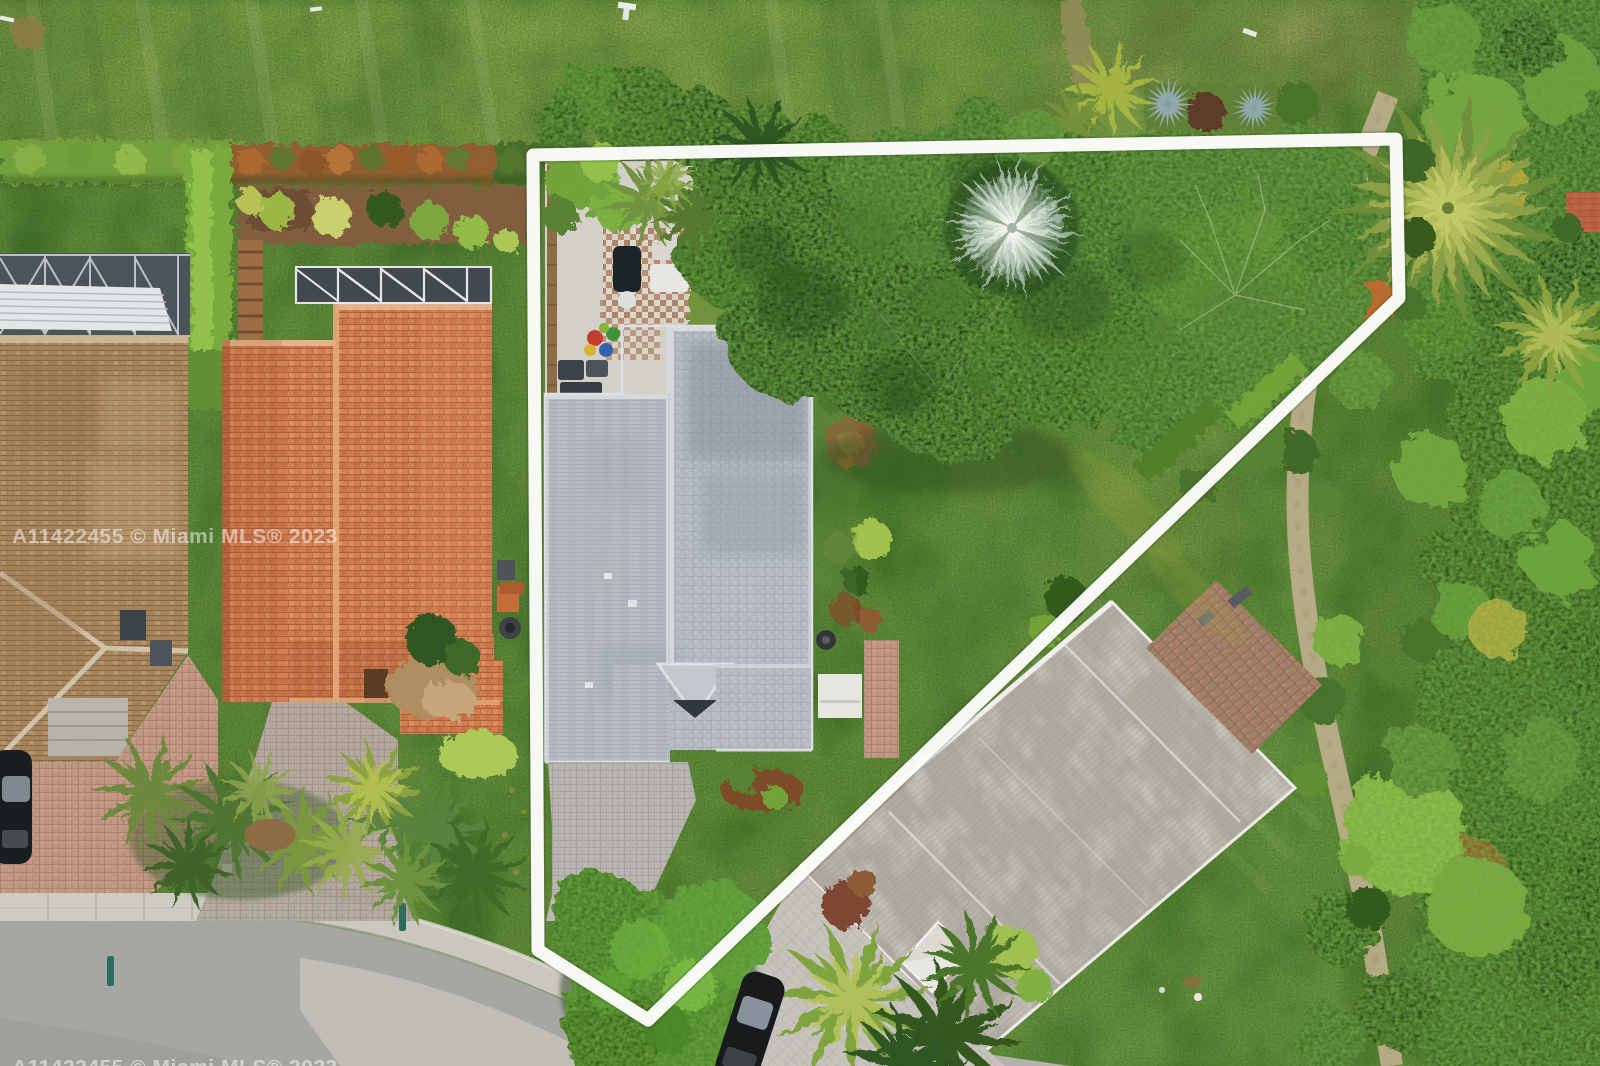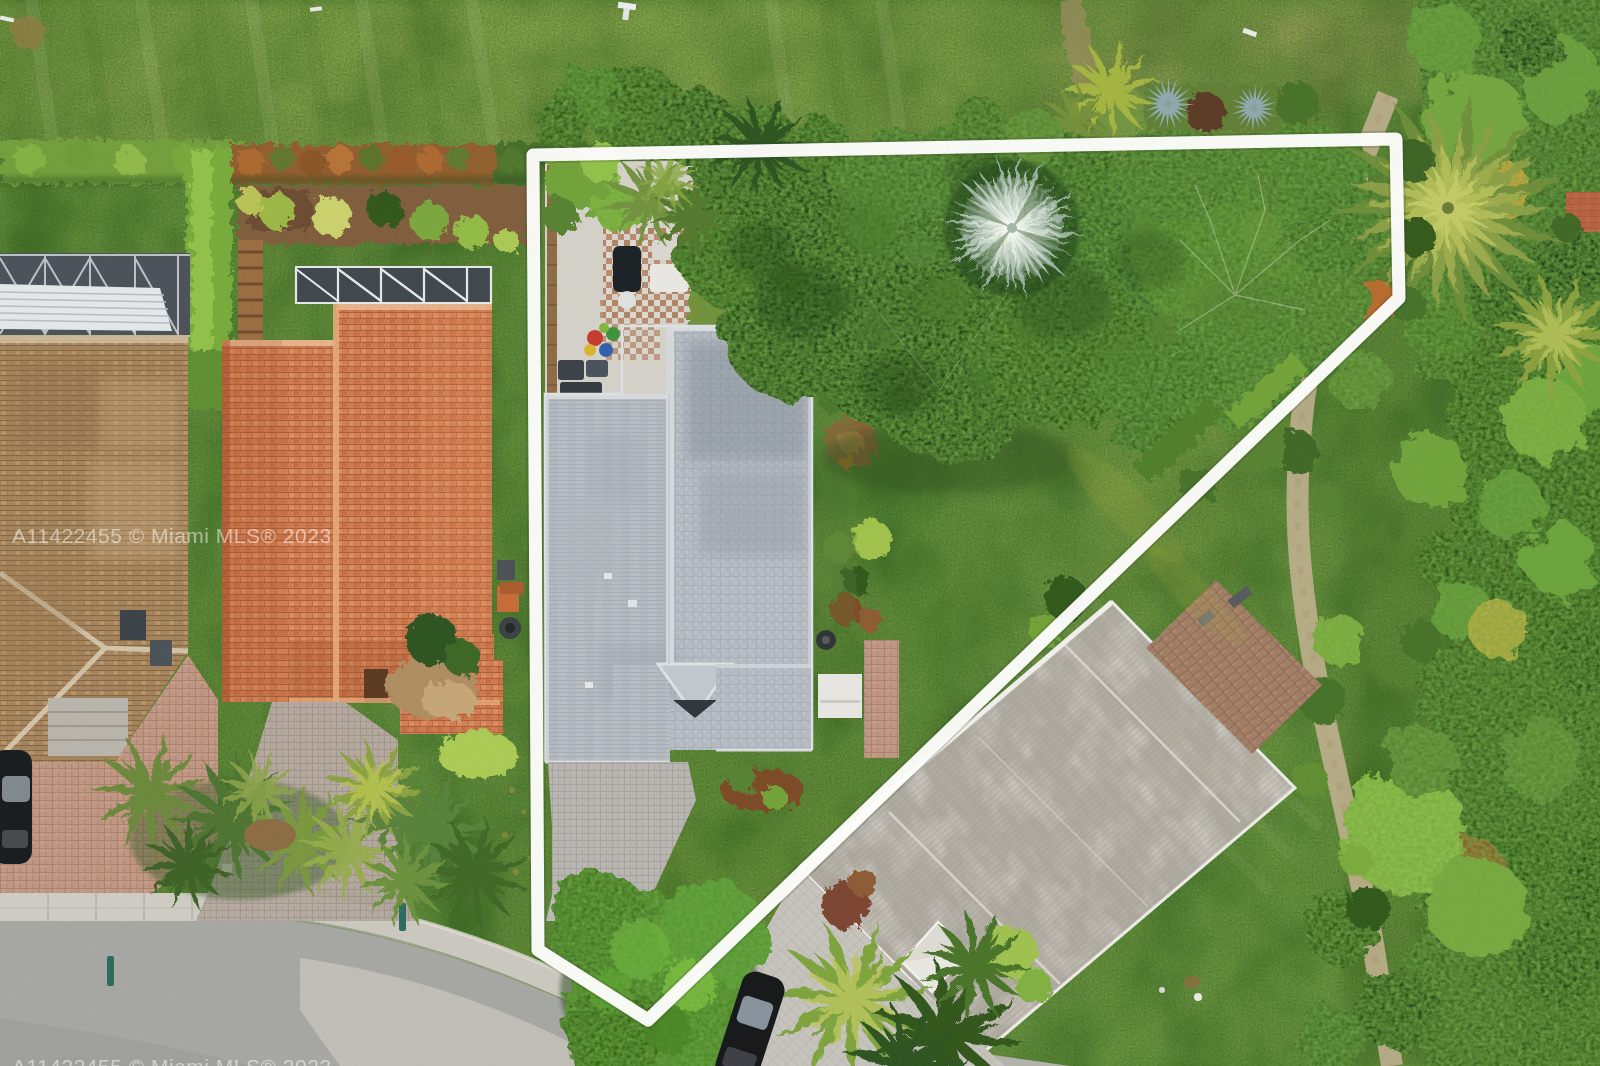--- a/index.html
+++ b/index.html
@@ -1,16 +1,16 @@
 <!DOCTYPE html>
 <html><head>
 <meta charset="utf-8">
 <style>
 html,body{margin:0;padding:0;background:#567f33;}
-#wrap{position:relative;width:1600px;height:1066px;overflow:hidden;font-family:"Liberation Sans",sans-serif;}
+#wrap{position:relative;width:1600px;height:1066px;overflow:hidden;font-family:"Liberation Sans",sans-serif;font-weight:bold;}
 svg{display:block}
 </style>
 </head>
 <body>
 <div id="wrap">
 <svg width="1600" height="1066" viewBox="0 0 1600 1066" xmlns="http://www.w3.org/2000/svg">
 <defs>
 <filter id="rgh" x="-25%" y="-25%" width="150%" height="150%">
  <feTurbulence type="fractalNoise" baseFrequency="0.05" numOctaves="3" seed="7" result="n"></feTurbulence>
  <feDisplacementMap in="SourceGraphic" in2="n" scale="24"></feDisplacementMap>

